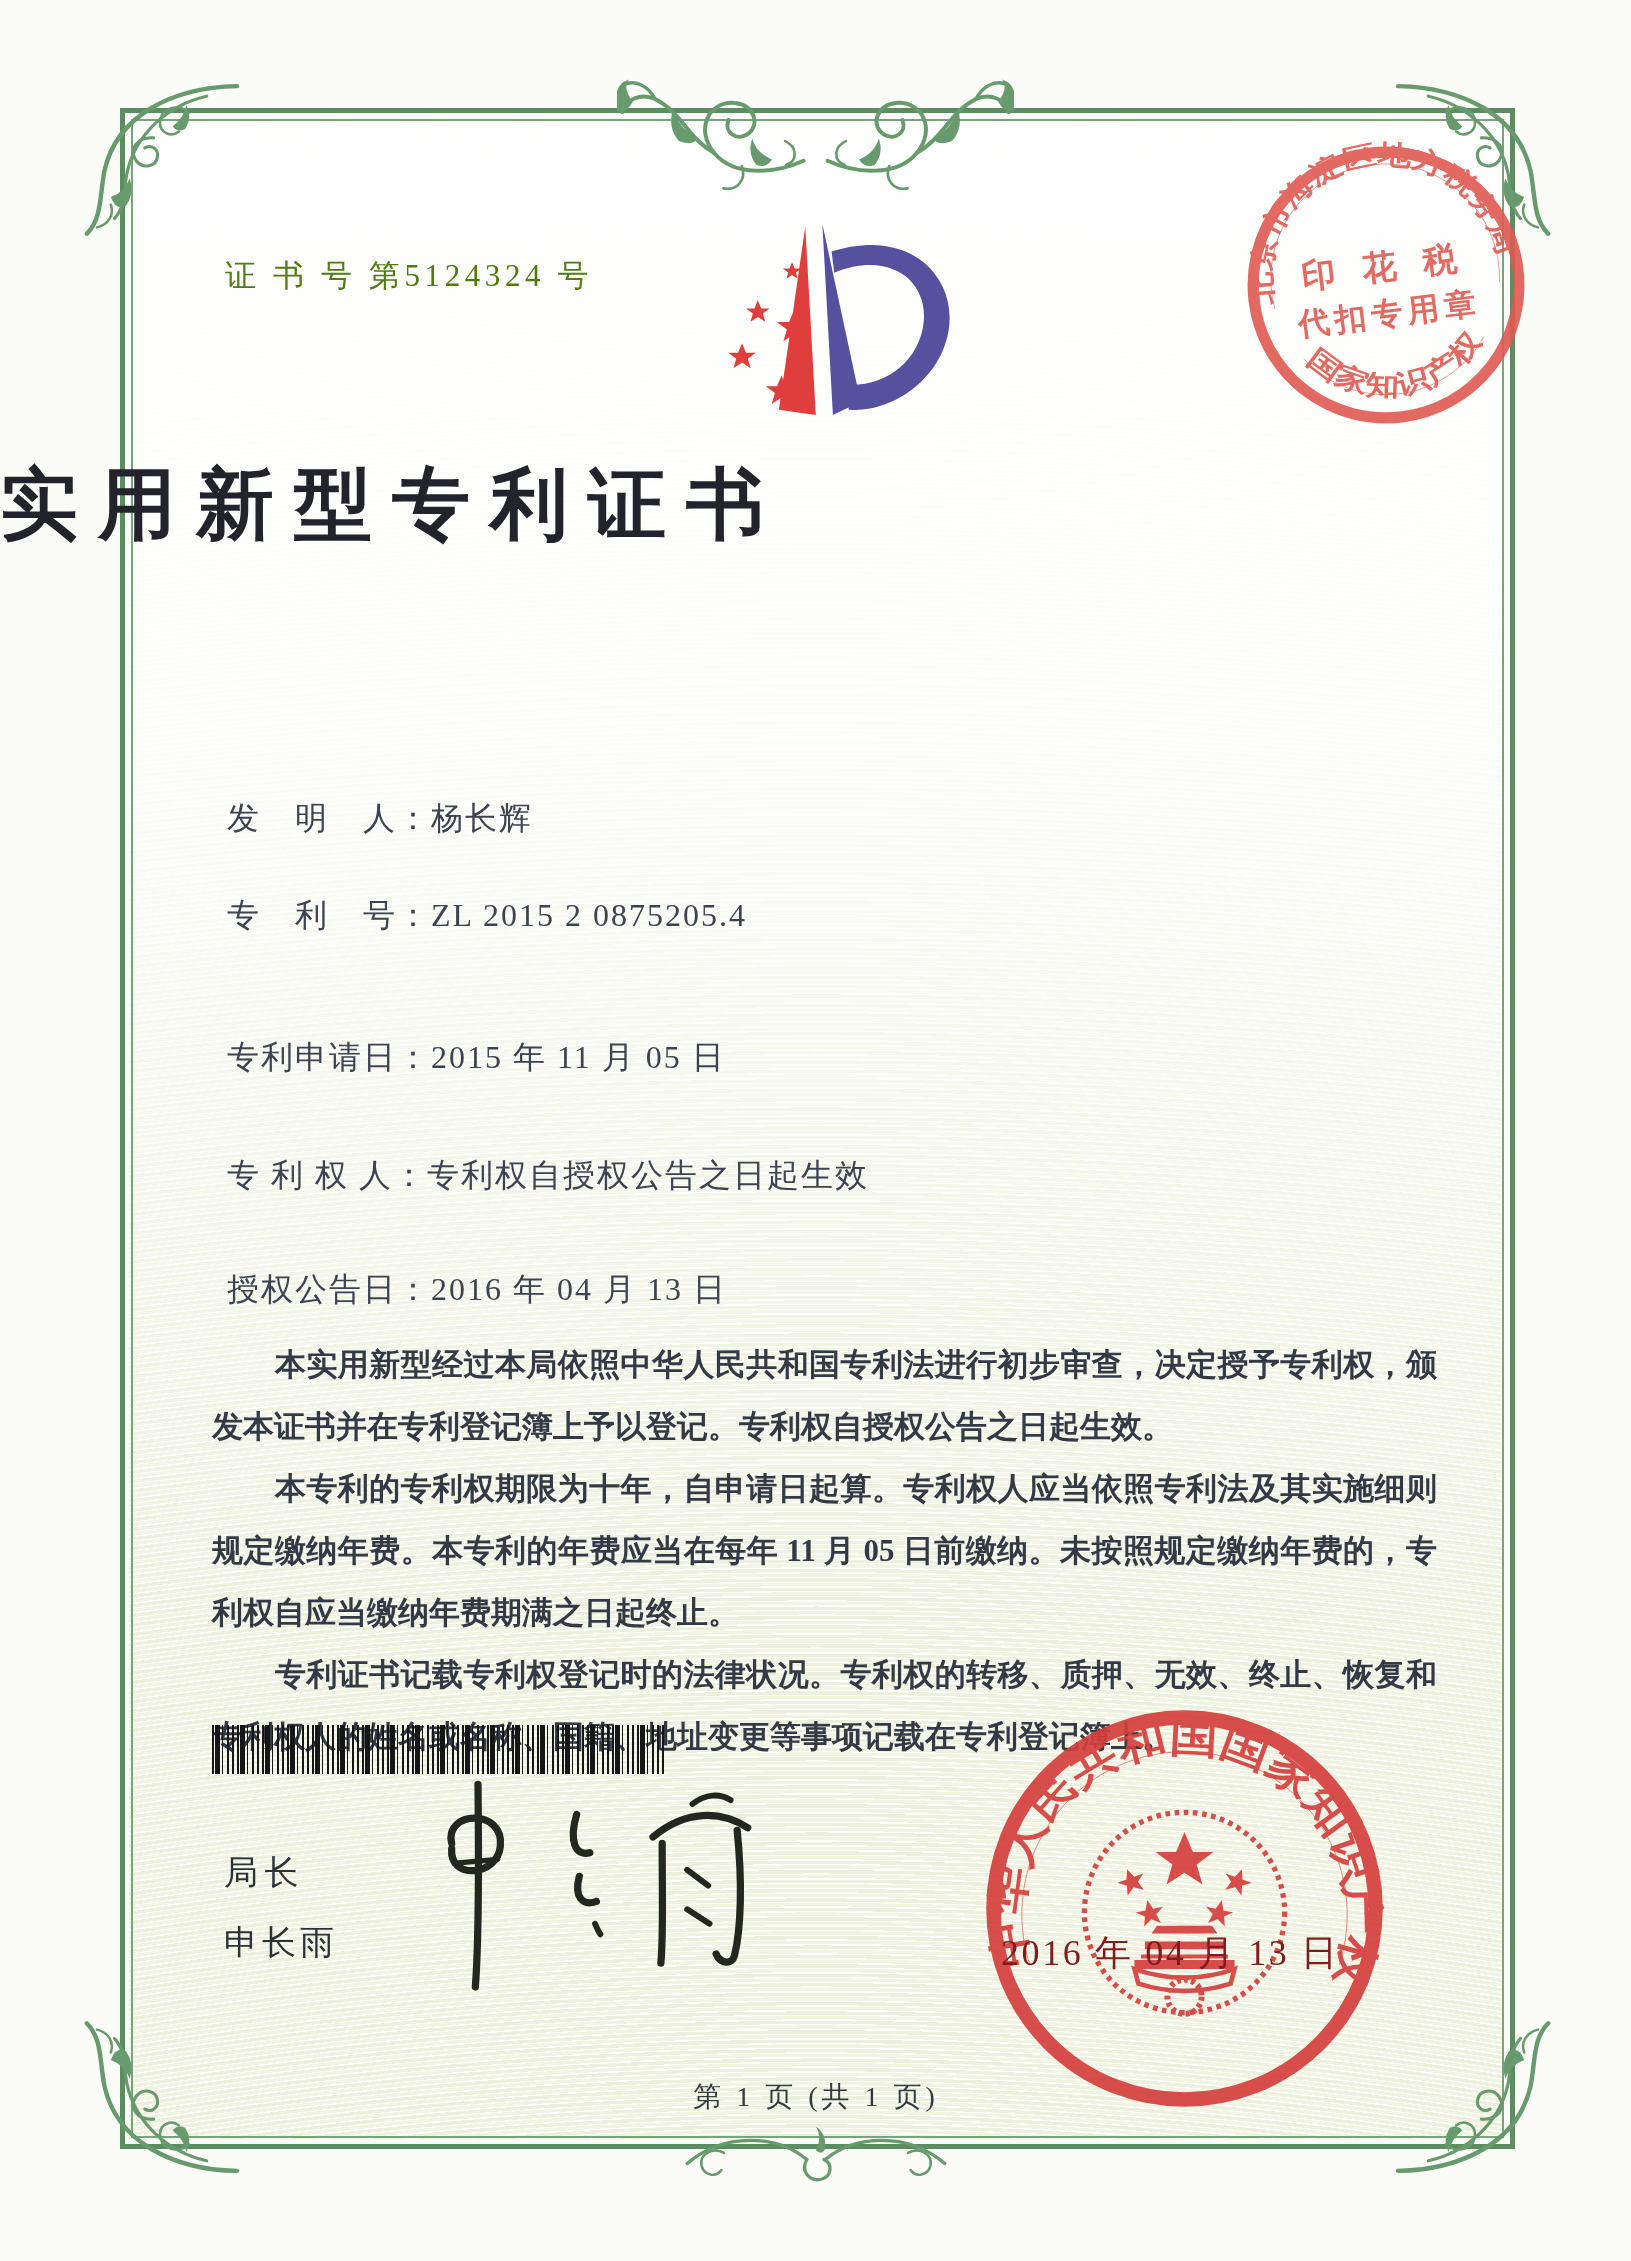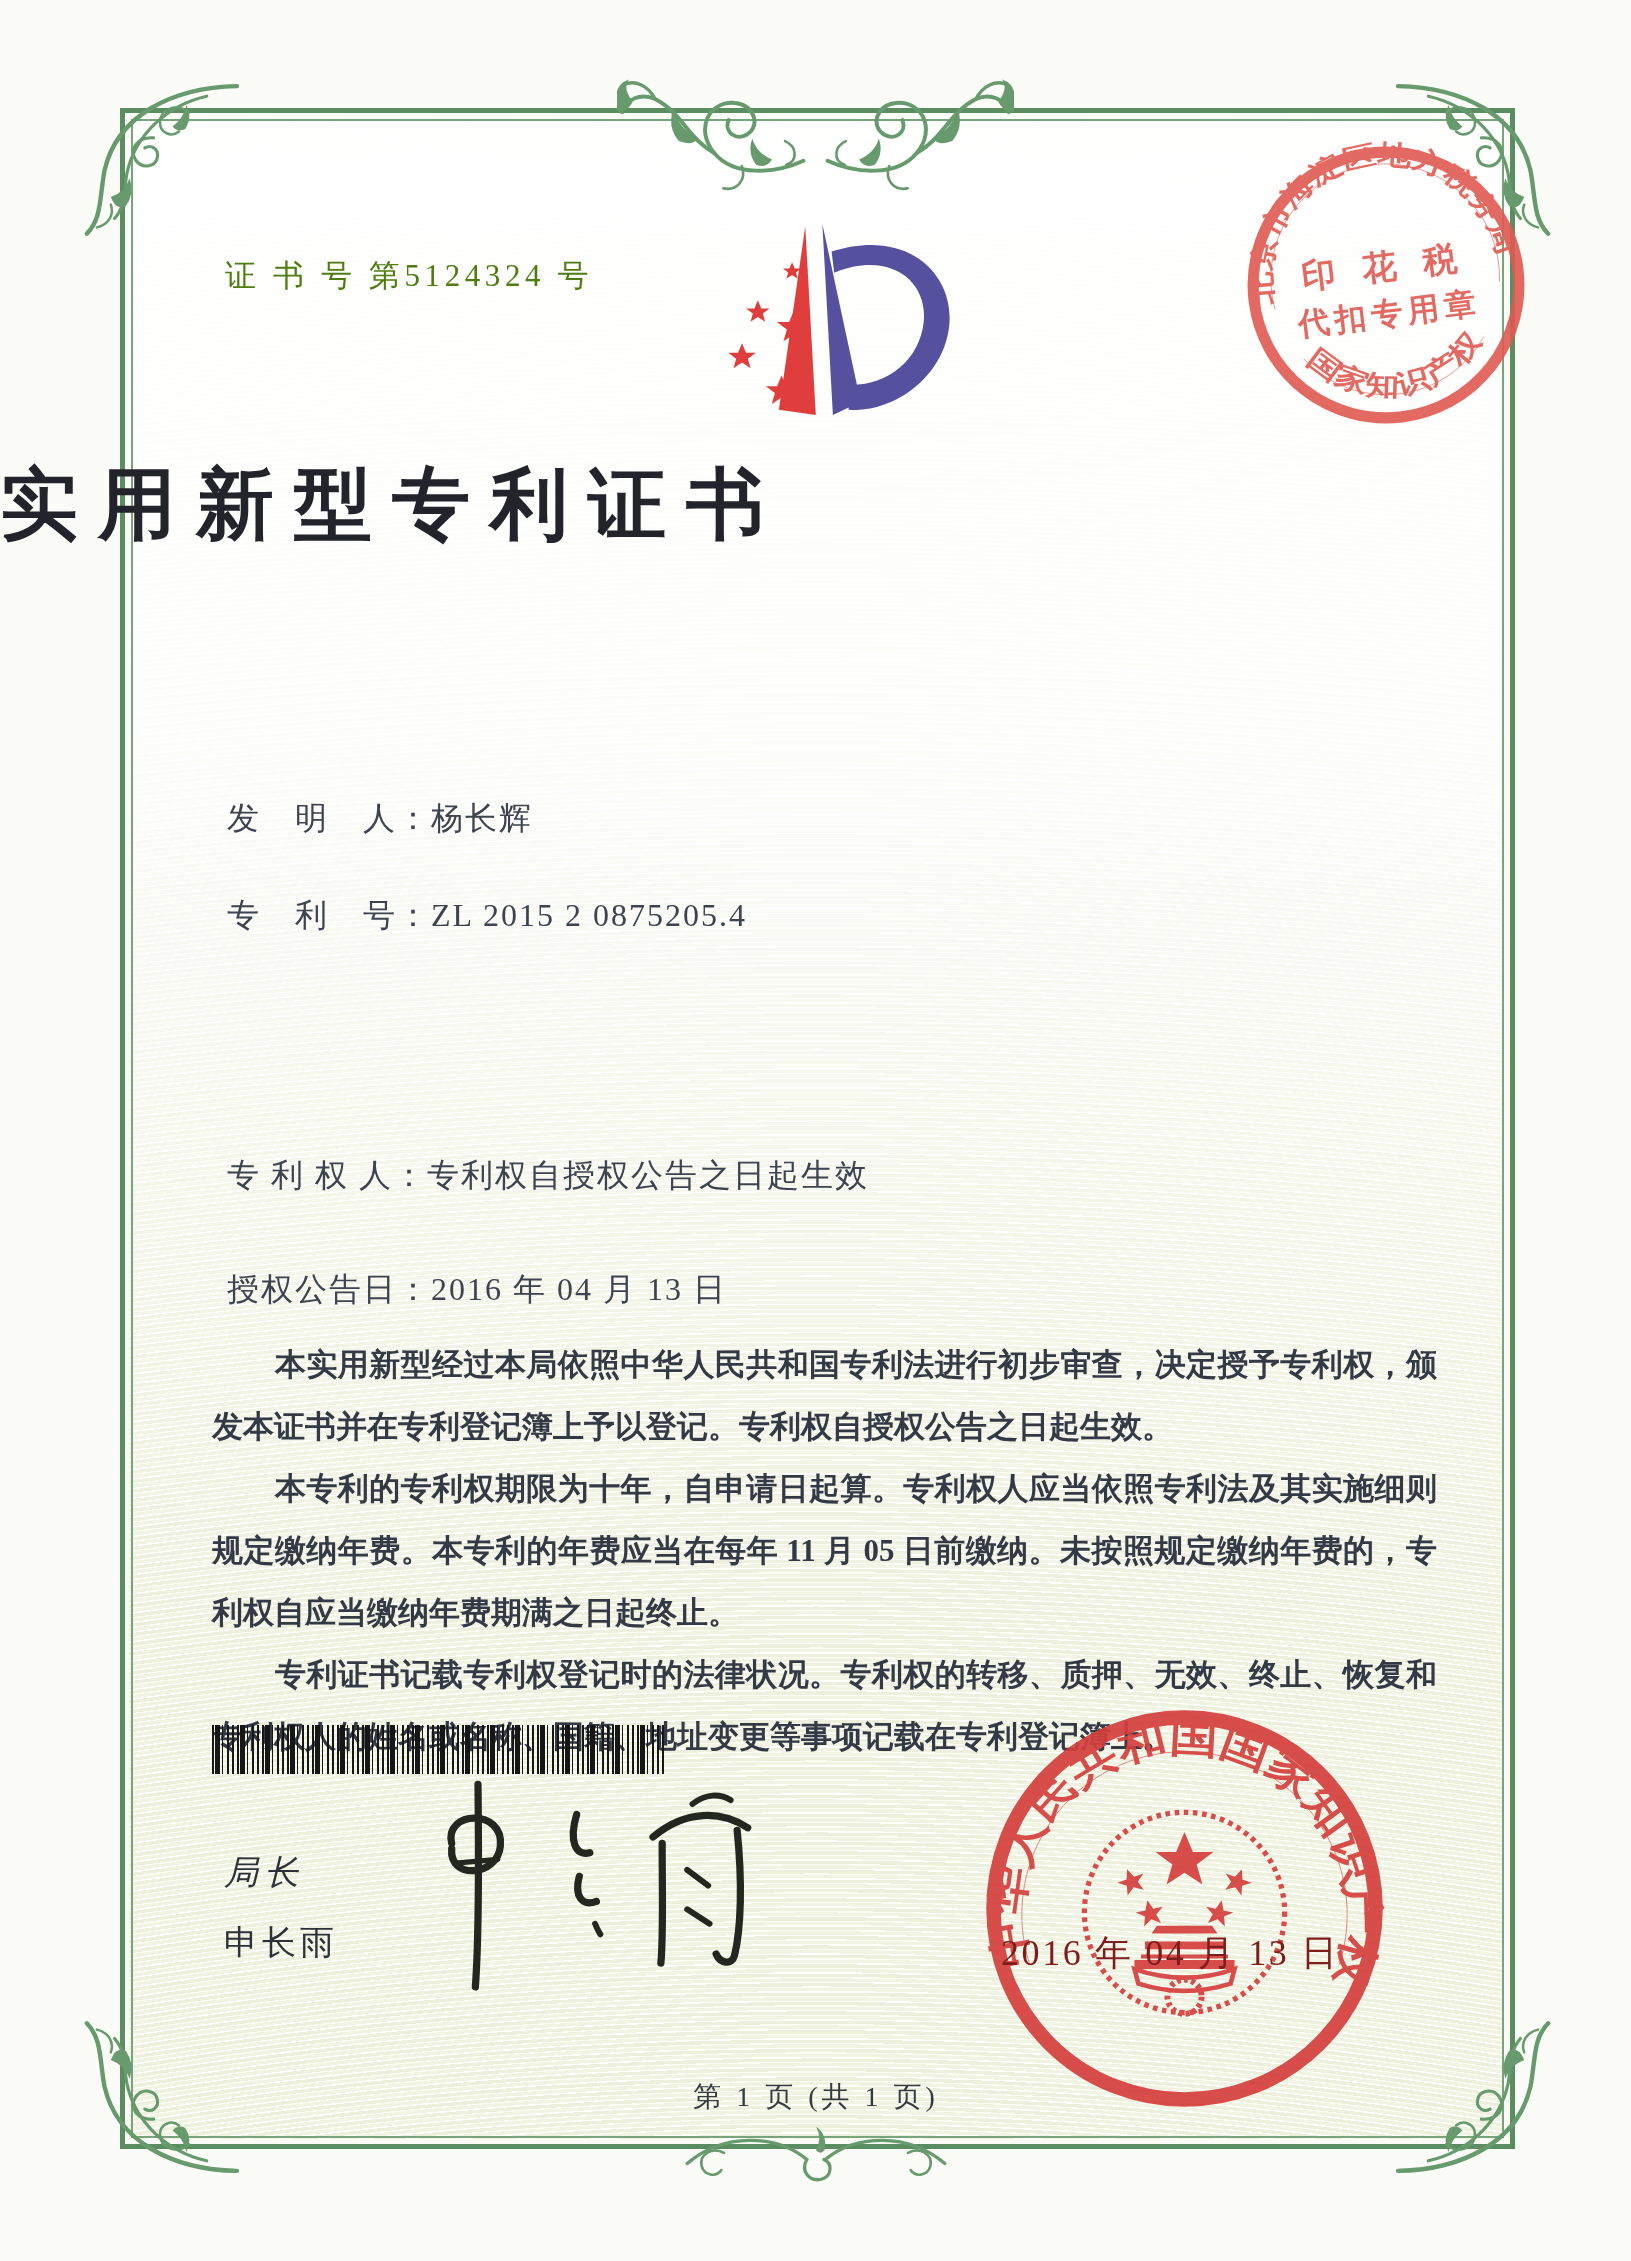--- a/index.html
+++ b/index.html
@@ -54,21 +54,21 @@
   .barcode{
     position:absolute;left:212px;top:1725px;width:453px;height:49px;
     background-image:repeating-linear-gradient(90deg,
       #161616 0 2px, transparent 2px 3.3px,
       #161616 3.3px 8px, transparent 8px 10px,
       #161616 10px 11.2px, transparent 11.2px 15px,
       #161616 15px 17px, transparent 17px 20.4px,
       #161616 20.4px 22px, transparent 22px 25px);
   }
 
-  .signer-title{position:absolute;left:224px;top:1850px;font-size:34px;letter-spacing:6.6px;color:#2d3238;font-style:italic;}
+  .signer-title{position:absolute;left:224px;top:1850px;font-size:34px;letter-spacing:6.6px;color:#2d3238;}
   .signer-name{position:absolute;left:224px;top:1920px;font-size:34px;letter-spacing:4px;color:#2d3238;}
   .signature{position:absolute;left:378px;top:1763px;width:421px;height:257px;}
 
   .seal{position:absolute;left:979px;top:1703px;width:411px;height:411px;opacity:.92;}
   .issue-date{
     position:absolute;left:1001px;top:1929px;z-index:5;
     font-size:36px;letter-spacing:2.6px;color:#7f1d1d;white-space:nowrap;
   }
   .footer{
     position:absolute;left:0;right:0;top:2078px;text-align:center;
@@ -184,20 +184,21 @@
       <textPath href="#taxBottom" startOffset="6" textLength="360" lengthAdjust="spacingAndGlyphs">国家知识产权局</textPath>
     </text>
     <text x="222" y="212" text-anchor="middle" fill="#e05a52" font-size="52" font-weight="bold" letter-spacing="14">印 花 税</text>
     <text x="222" y="282" text-anchor="middle" fill="#e05a52" font-size="48" font-weight="bold" letter-spacing="8">代扣专用章</text>
   </svg>
 
   <div class="title">实用新型专利证书</div>
 
   <div class="field f1">发　明　人：杨长辉</div>
   <div class="field f2">专　利　号：ZL 2015 2 0875205.4</div>
+  <div class="field f3">专利申请日：2015 年 11 月 05 日</div>
   <div class="field f4">专 利 权 人：专利权自授权公告之日起生效</div>
   <div class="field f5">授权公告日：2016 年 04 月 13 日</div>
 
   <div class="body-text">
     <p>本实用新型经过本局依照中华人民共和国专利法进行初步审查，决定授予专利权，颁发本证书并在专利登记簿上予以登记。专利权自授权公告之日起生效。</p>
     <p>本专利的专利权期限为十年，自申请日起算。专利权人应当依照专利法及其实施细则规定缴纳年费。本专利的年费应当在每年 11 月 05 日前缴纳。未按照规定缴纳年费的，专利权自应当缴纳年费期满之日起终止。</p>
     <p>专利证书记载专利权登记时的法律状况。专利权的转移、质押、无效、终止、恢复和专利权人的姓名或名称、国籍、地址变更等事项记载在专利登记簿上。</p>
   </div>
 
   <div class="barcode"></div>

